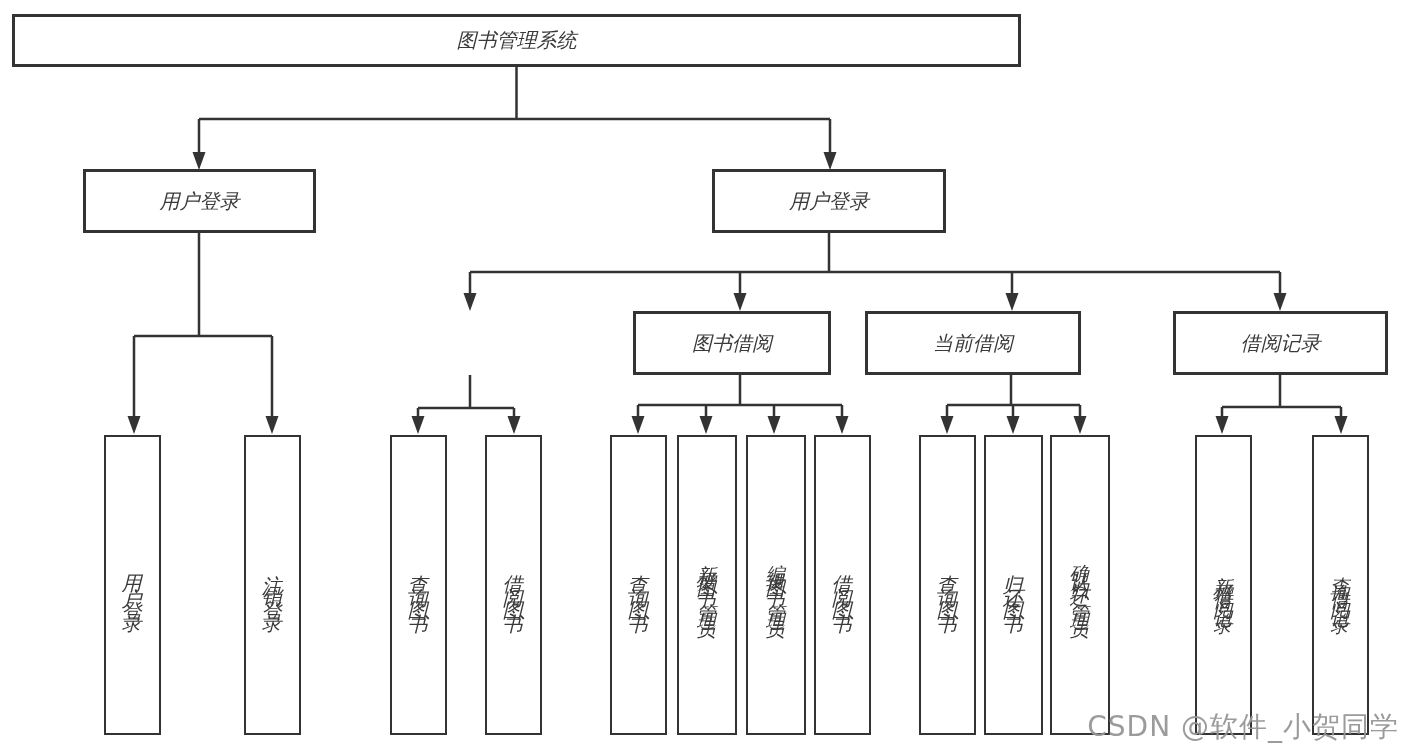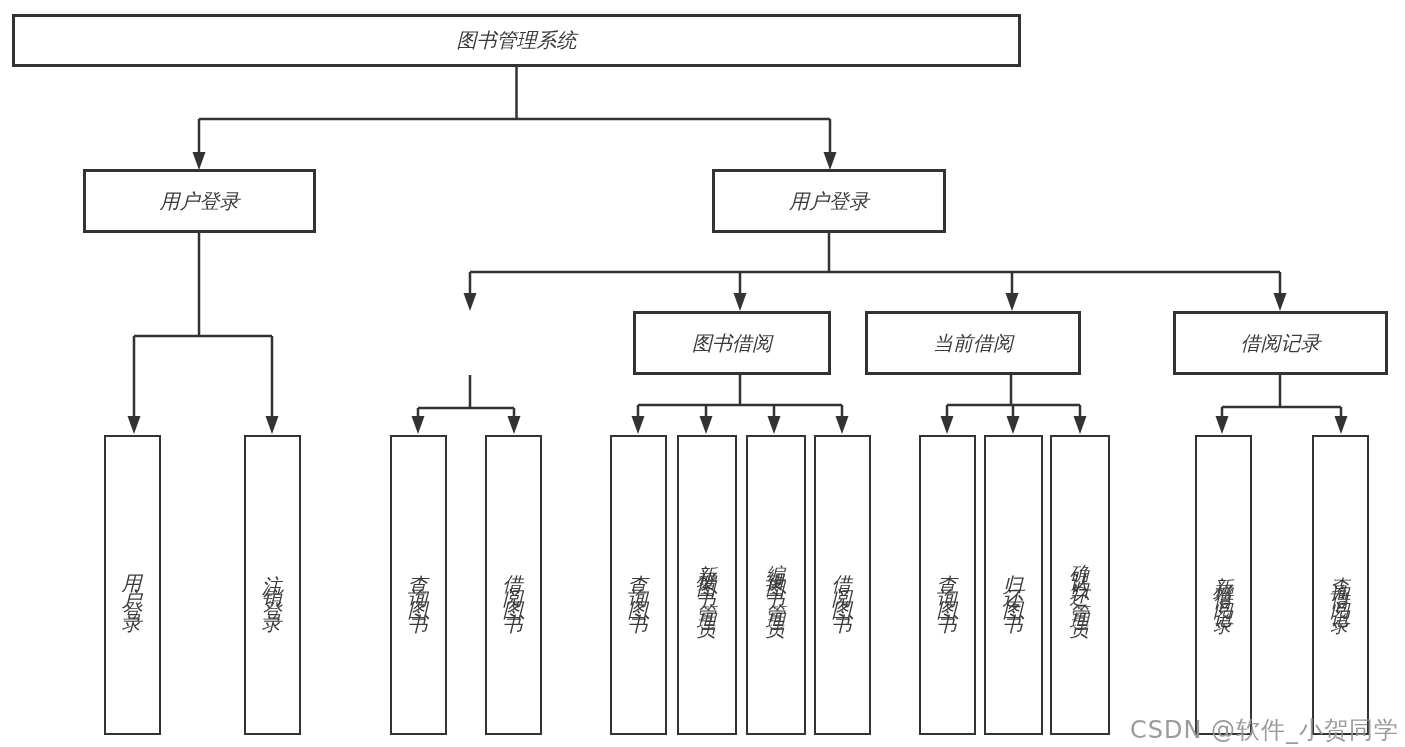--- a/index.html
+++ b/index.html
@@ -41,21 +41,21 @@
   }
   .leaf.long {
     letter-spacing: 8px;
     font-size: 19px;
   }
   .watermark {
     position: absolute;
     right: 6px;
     bottom: 1px;
     z-index: 5;
-    font-size: 24px;
+    font-size: 28px;
     color: rgba(150, 150, 150, 0.95);
     letter-spacing: 1px;
     text-align: center;
   }
 </style>
 </head>
 <body>
 
 <div class="canvas">
 

